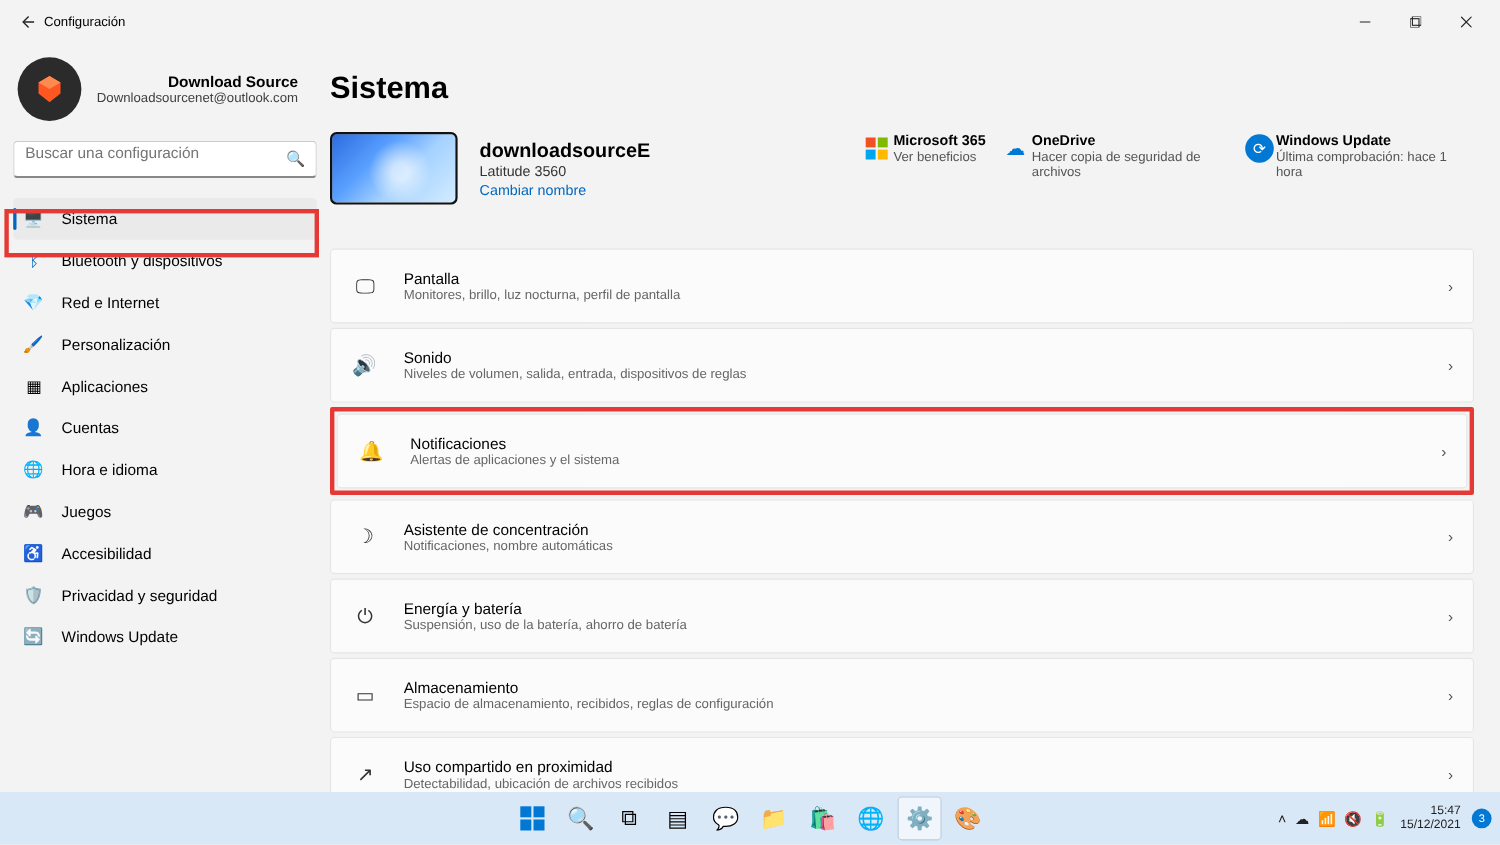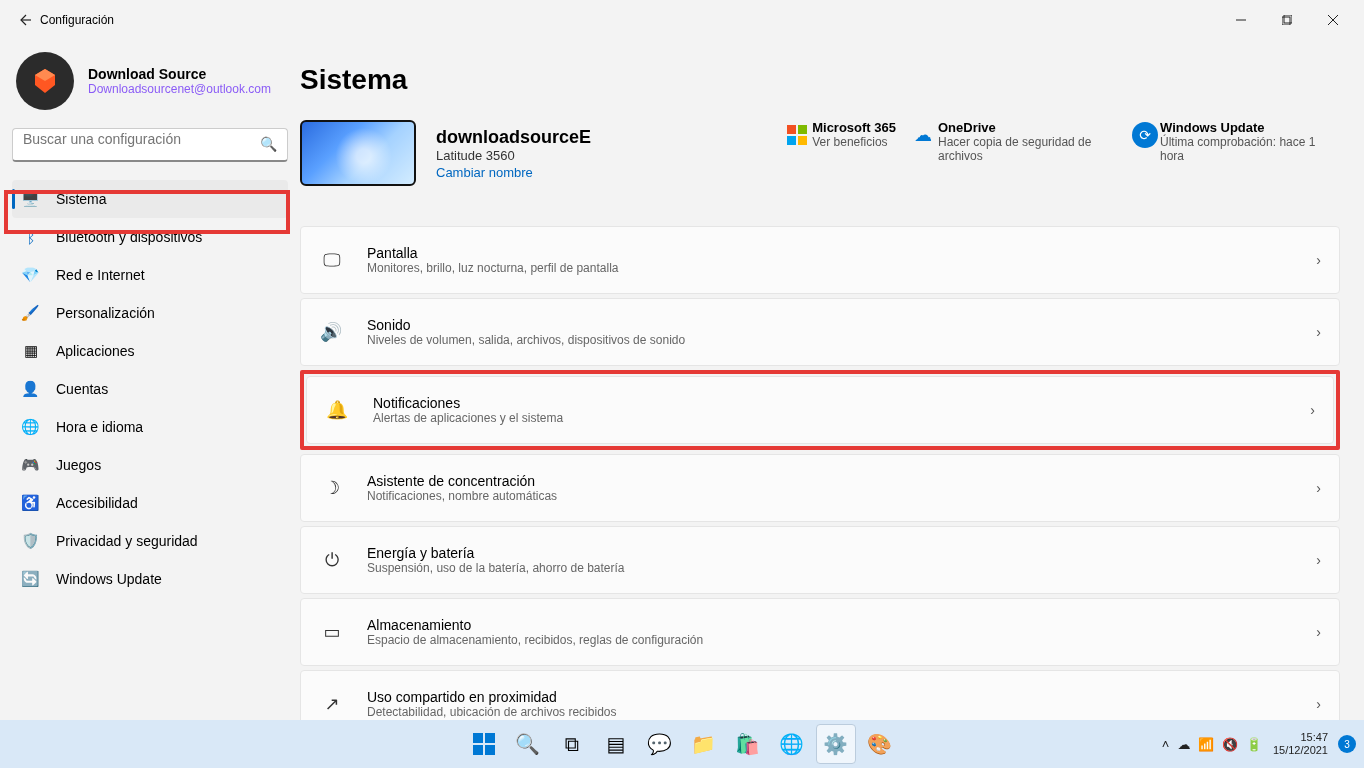--- a/index.html
+++ b/index.html
@@ -8,25 +8,25 @@
 .titlebar { height: 40px; display: flex; align-items: center; padding: 0 8px; }
 .titlebar .back { width: 32px; height: 32px; display: flex; align-items: center; justify-content: center; cursor: pointer; }
 .titlebar .title { font-size: 12px; }
 .titlebar .spacer { flex: 1; }
 .win-controls { display: flex; }
 .win-controls div { width: 46px; height: 32px; display: flex; align-items: center; justify-content: center; cursor: pointer; font-size: 10px; }
 
 .app { display: flex; height: calc(100% - 40px - 48px); }
 
 .sidebar { width: 300px; padding: 0 12px; display: flex; flex-direction: column; }
-.profile { display: flex; align-items: center; padding: 12px 4px 18px 4px; gap: 14px; }
+.profile { display: flex; align-items: center; padding: 12px 4px 18px 4px; gap: 14px; text-align: right; }
 .avatar { width: 58px; height: 58px; border-radius: 50%; background: #2b2b2b; display: flex; align-items: center; justify-content: center; }
 .avatar svg { width: 32px; height: 32px; }
 .profile-text .name { font-weight: 600; font-size: 14px; }
-.profile-text .email { font-size: 12px; color: #8b5cf6; }
+.profile-text .email { font-size: 12px; color: #404040; }
 
 .search { position: relative; margin-bottom: 18px; }
 .search input { width: 100%; height: 34px; border: 1px solid #ccc; border-bottom: 2px solid #888; border-radius: 4px; background: #fff; padding: 0 36px 12px 10px; font-size: 14px; }
 .search .icon { position: absolute; right: 10px; top: 8px; font-size: 14px; color: #555; }
 
 .nav { list-style: none; }
 .nav li { display: flex; align-items: center; height: 38px; padding: 0 10px; border-radius: 4px; cursor: pointer; font-size: 14px; gap: 16px; position: relative; }
 .nav li.active { background: #eaeaea; }
 .nav li.active::before { content: ""; position: absolute; left: 0; top: 9px; bottom: 9px; width: 3px; background: #0067c0; border-radius: 3px; }
 .nav .ic { width: 18px; height: 18px; display: flex; align-items: center; justify-content: center; font-size: 15px; }
@@ -241,21 +241,21 @@
           <div class="h">Pantalla</div>
           <div class="s">Monitores, brillo, luz nocturna, perfil de pantalla</div>
         </div>
       <div class="chev">›</div>
     </div>
 
     <div class="card">
       <div class="ci">🔊</div>
       <div class="ct">
           <div class="h">Sonido</div>
-          <div class="s">Niveles de volumen, salida, archivos, dispositivos de sonido</div>
+          <div class="s">Niveles de volumen, salida, entrada, dispositivos de reglas</div>
         </div>
       <div class="chev">›</div>
     </div>
 
     <div class="red-box-card">
       <div class="card">
         <div class="ci">🔔</div>
         <div class="ct">
             <div class="h">Notificaciones</div>
             <div class="s">Alertas de aplicaciones y el sistema</div>

